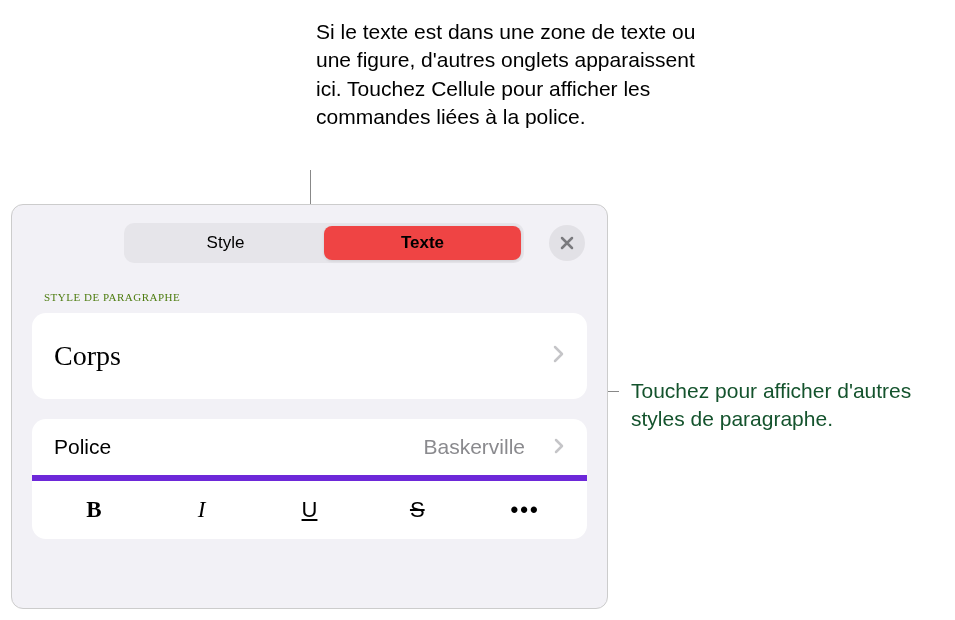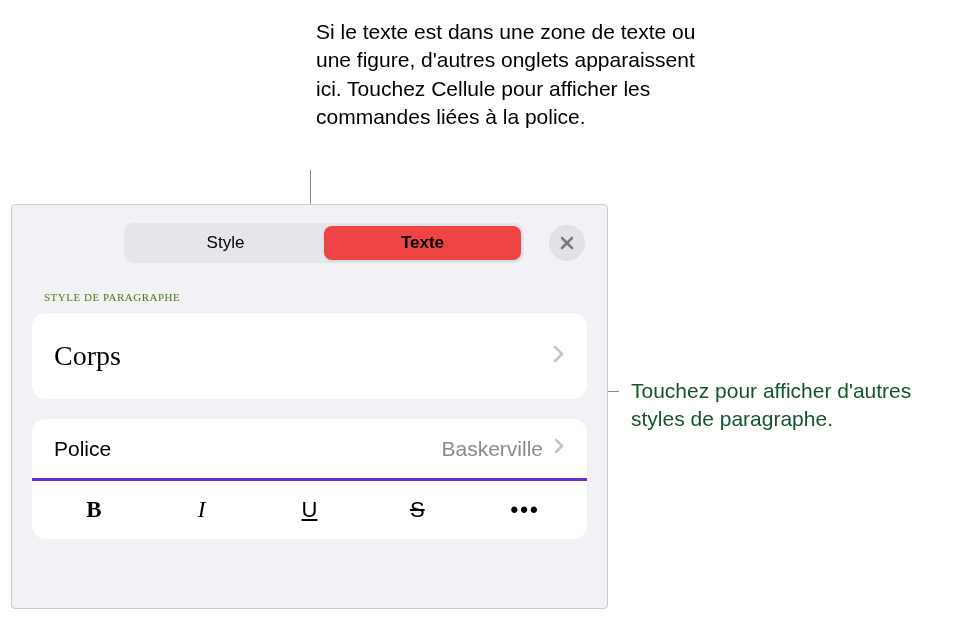--- a/index.html
+++ b/index.html
@@ -49,21 +49,21 @@
       background: #888;
     }
     .panel {
       position: absolute;
       top: 204px;
       left: 11px;
       width: 597px;
       height: 405px;
       background: #f2f1f6;
       border: 1px solid #ccc;
-      border-radius: 4px;
+      border-radius: 12px;
       overflow: hidden;
     }
     .tabbar-wrap {
       display: flex;
       align-items: center;
       padding: 18px 22px 14px 22px;
       gap: 18px;
     }
     .seg {
       flex: 1;
@@ -131,30 +131,30 @@
     .corps-text {
       font-family: Georgia, "Times New Roman", serif;
       font-size: 28px;
       color: #000;
     }
     .chevron {
       color: #c5c5c8;
     }
     .font-row {
       justify-content: space-between;
-      border-bottom: 3px solid #6d28d9;
+      border-bottom: 6px solid #6d28d9;
     }
     .font-label {
       font-size: 21px;
       color: #000;
     }
     .font-value {
       display: flex;
-      align-items: flex-start;
-      gap: 10px;
+      align-items: flex-end;
+      gap: 28px;
     }
     .font-value-text {
       font-size: 21px;
       color: #8a8a8e;
     }
     .style-row {
       display: flex;
       padding: 0 8px;
       min-height: 58px;
     }

